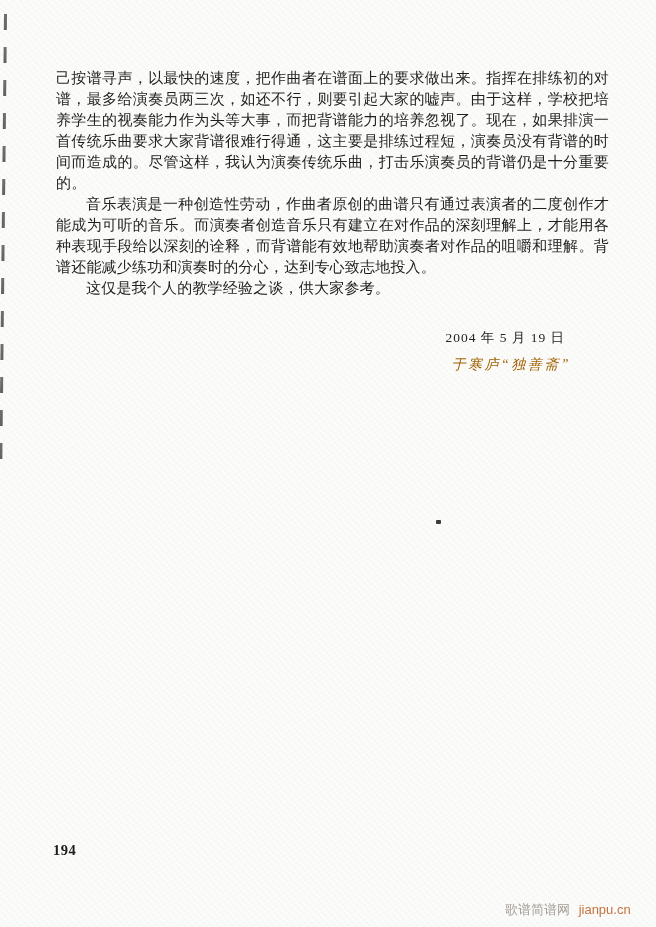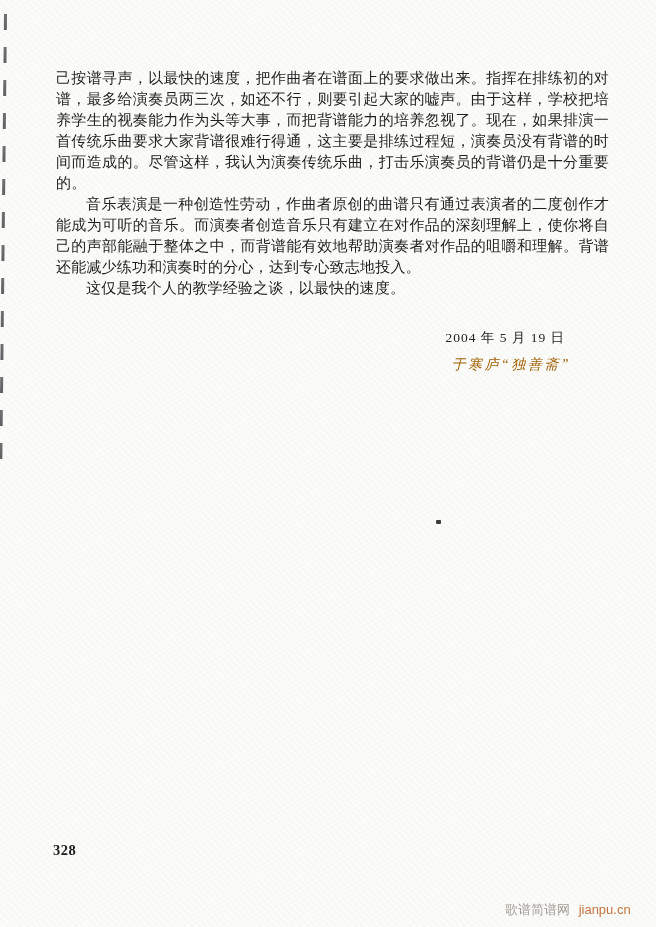--- a/index.html
+++ b/index.html
@@ -105,28 +105,28 @@
 </style>
 </head>
 <body>
 
 <div class="paper-noise"></div>
 
 <div class="binding-dashes"></div>
 
 <div class="content">
   <p class="para">己按谱寻声，以最快的速度，把作曲者在谱面上的要求做出来。指挥在排练初的对谱，最多给演奏员两三次，如还不行，则要引起大家的嘘声。由于这样，学校把培养学生的视奏能力作为头等大事，而把背谱能力的培养忽视了。现在，如果排演一首传统乐曲要求大家背谱很难行得通，这主要是排练过程短，演奏员没有背谱的时间而造成的。尽管这样，我认为演奏传统乐曲，打击乐演奏员的背谱仍是十分重要的。</p>
-  <p class="para indent">音乐表演是一种创造性劳动，作曲者原创的曲谱只有通过表演者的二度创作才能成为可听的音乐。而演奏者创造音乐只有建立在对作品的深刻理解上，使你将自己的声部能融于整体之中，而背谱能有效地帮助演奏者对作品的咀嚼和理解。背谱还能减少练功和演奏时的分心，达到专心致志地投入。</p>
-  <p class="para indent">这仅是我个人的教学经验之谈，以最快的速度。</p>
+  <p class="para indent">音乐表演是一种创造性劳动，作曲者原创的曲谱只有通过表演者的二度创作才能成为可听的音乐。而演奏者创造音乐只有建立在对作品的深刻理解上，才能用各种表现手段给以深刻的诠释，而背谱能有效地帮助演奏者对作品的咀嚼和理解。背谱还能减少练功和演奏时的分心，达到专心致志地投入。</p>
+  <p class="para indent">这仅是我个人的教学经验之谈，供大家参考。</p>
 
   <div class="dateline">2004 年 5 月 19 日</div>
 
   <div class="signature">于寒庐“独善斋”</div>
 </div>
 
 <div class="scan-speck"></div>
 
-<div class="page-number">328</div>
+<div class="page-number">194</div>
 
 <div class="watermark">
   <span class="wm-name">歌谱简谱网</span>
   <span class="wm-url">jianpu.cn</span>
 </div>
 
 </body></html>

